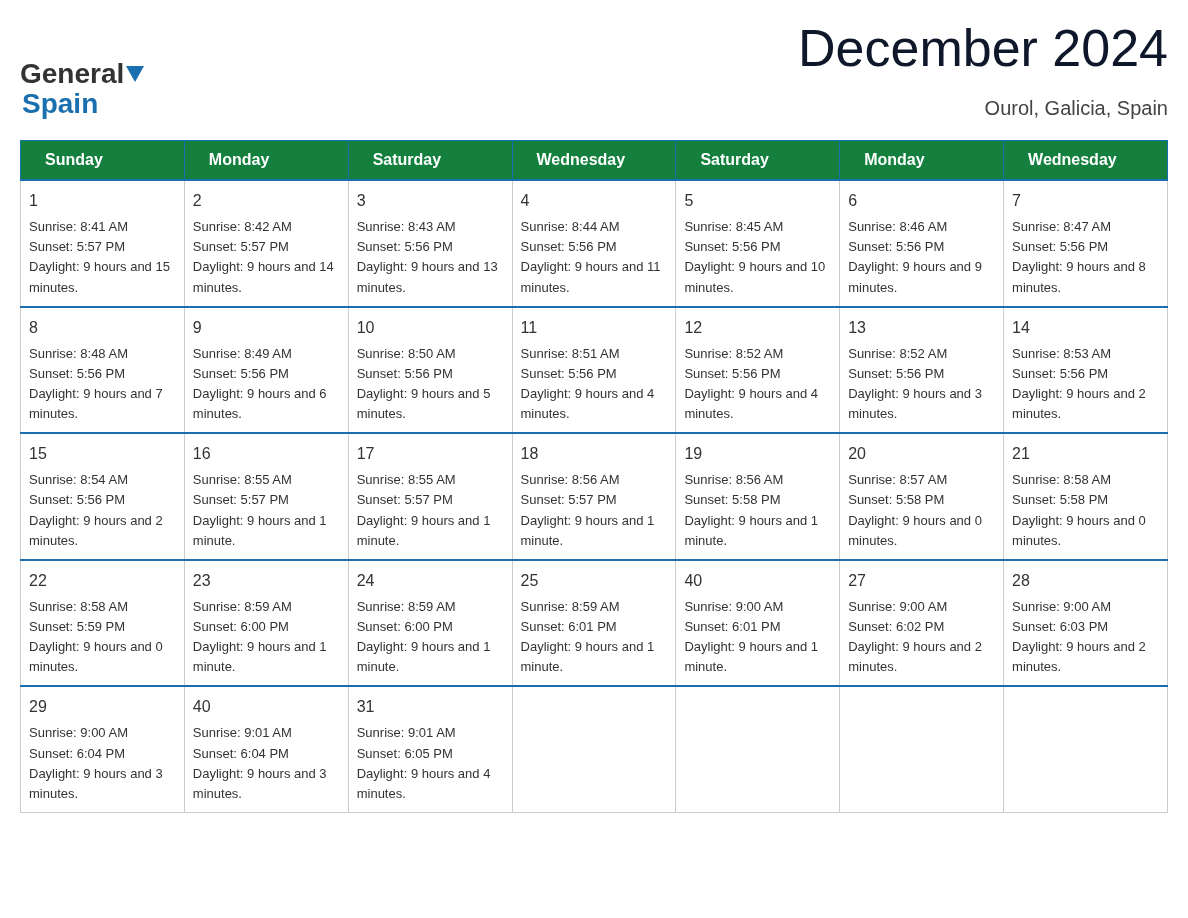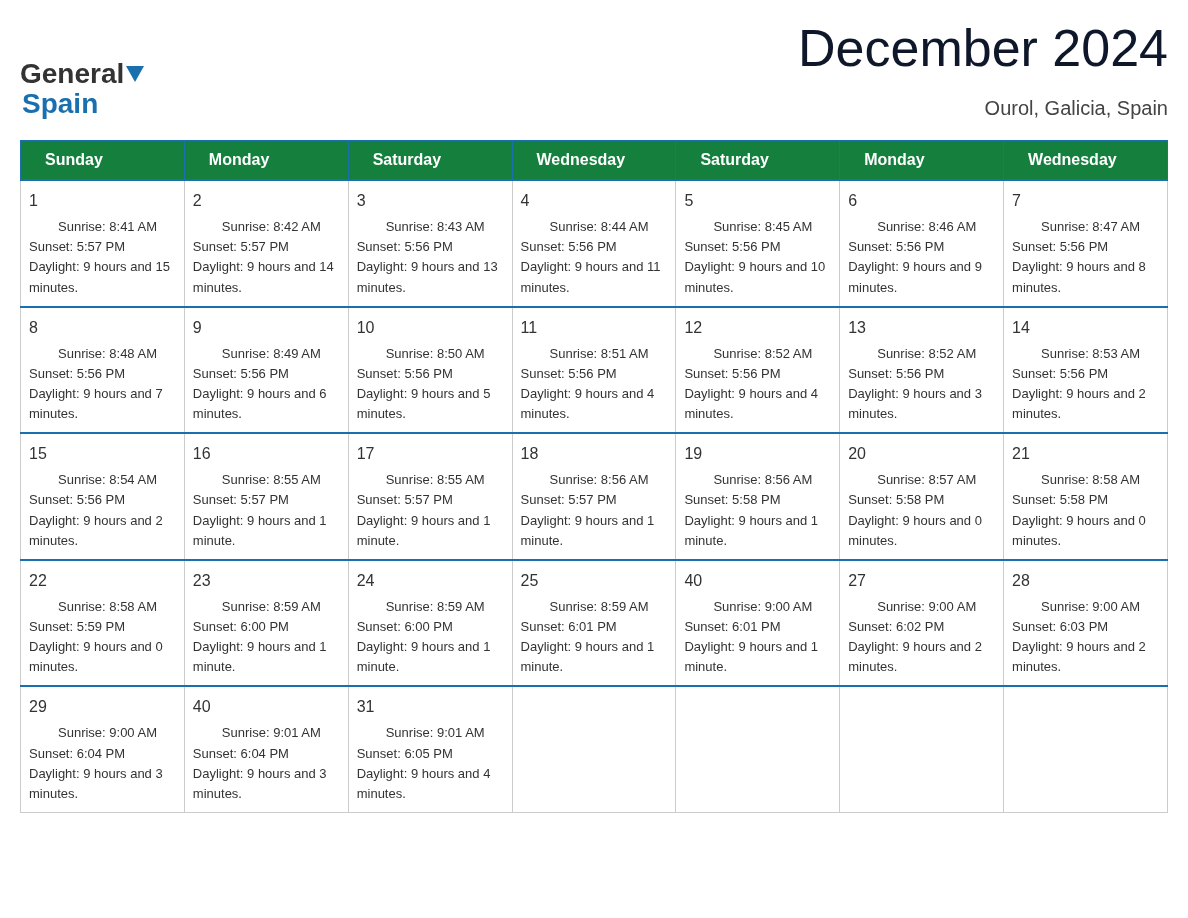--- a/index.html
+++ b/index.html
@@ -78,21 +78,20 @@
     }
     .day-num {
       font-size: 16px;
       font-weight: normal;
       margin-bottom: 4px;
       display: block;
     }
     .day-info {
       font-size: 13px;
       line-height: 1.55;
-      margin-left: 29px;
     }
   </style>
 </head>
 <body>
 
 <div class="header">
   <div class="logo">
     <div style="display:flex; align-items:center;">
       <span class="logo-text">General</span>
       <span style="display:inline-block; margin-left:2px; margin-top:4px;">

